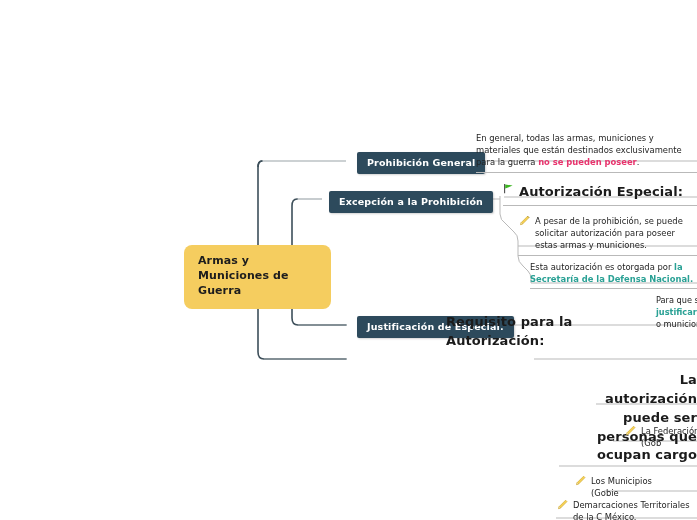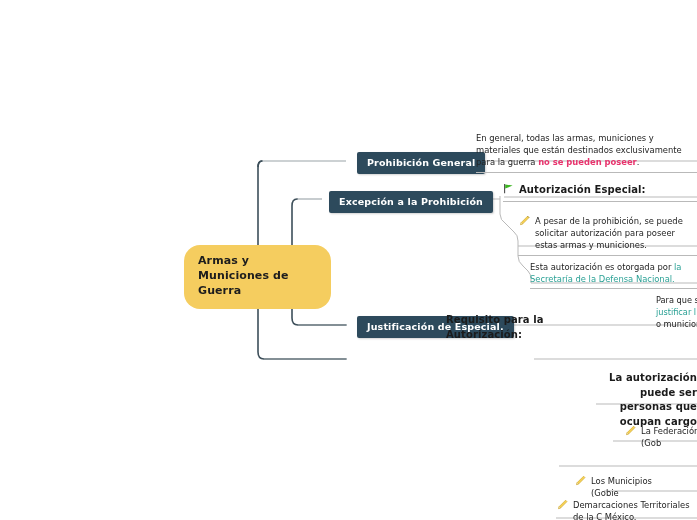--- a/index.html
+++ b/index.html
@@ -30,21 +30,21 @@
   }
 
   
   .root-node {
     position: absolute;
     left: 184px;
     top: 245px;
     width: 147px;
     box-sizing: border-box;
     background: #f5cd5f;
-    border-radius: 16px;
+    border-radius: 8px;
     padding: 9px 10px 10px 14px;
     font-size: 11px;
     font-weight: bold;
     line-height: 1.35;
     color: #1d1d1d;
     letter-spacing: 0.1px;
   }
 
   
   .branch-node {
@@ -72,26 +72,26 @@
     color: #232323;
   }
   .leaf .underline {
     display: block;
     height: 1px;
     background: #b9b9b9;
     margin-top: 3px;
   }
   .bold-hdr {
     font-weight: bold;
-    font-size: 10px;
+    font-size: 13px;
     color: #1b1b1b;
     letter-spacing: 0.1px;
   }
   .hl-pink  { color: #e8336d; font-weight: bold; }
-  .hl-teal  { color: #2aa195; font-weight: normal; }
+  .hl-teal  { color: #2aa195; font-weight: bold; }
 
   
   .icon {
     display: inline-block;
     vertical-align: top;
     flex: 0 0 auto;
   }
   .icon svg { display: block; }
 
   .row {

